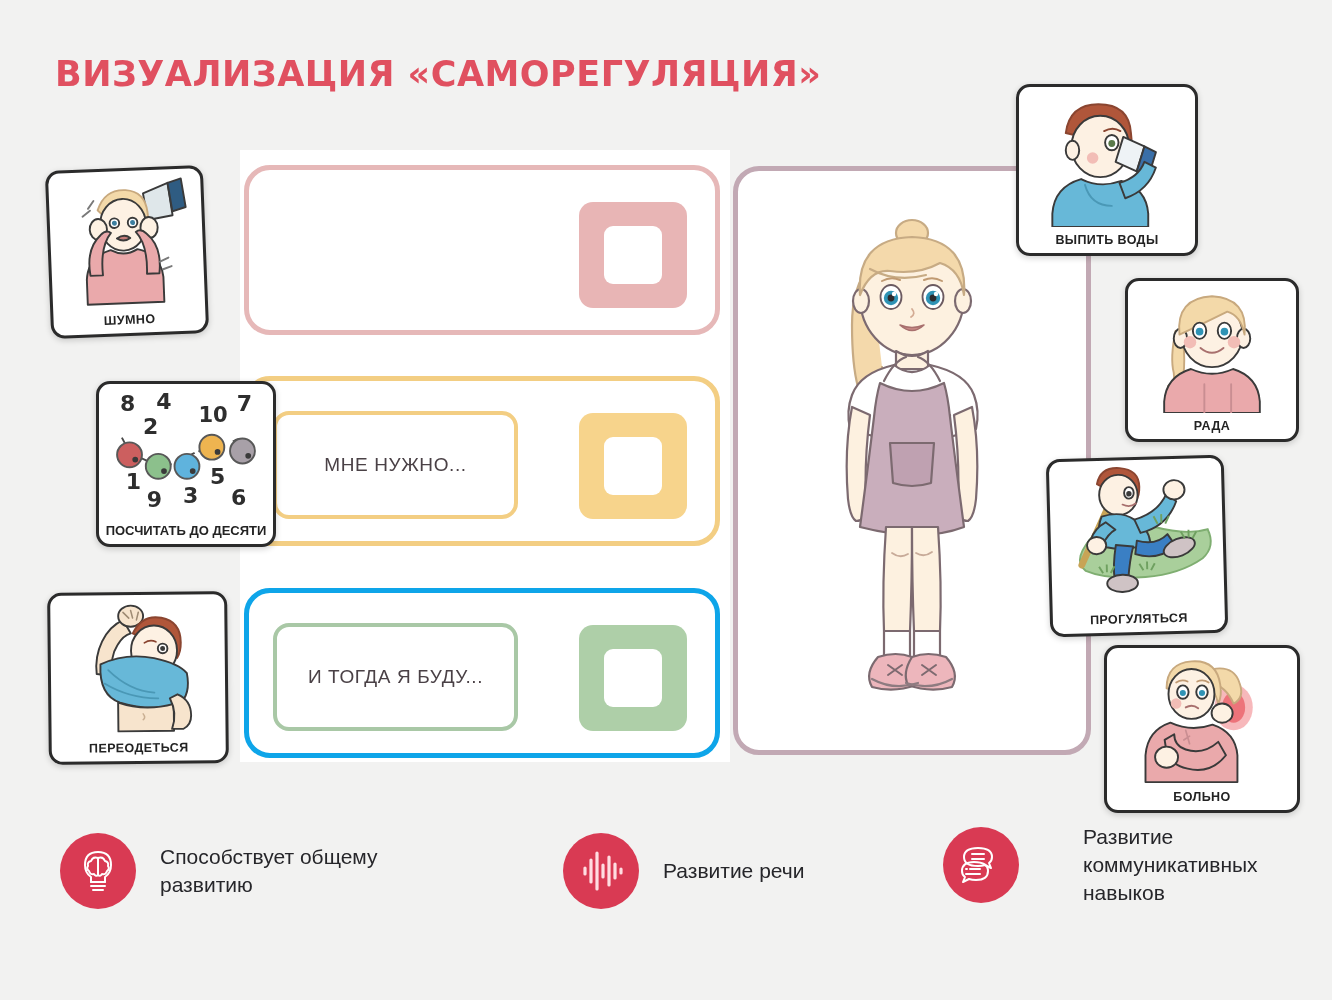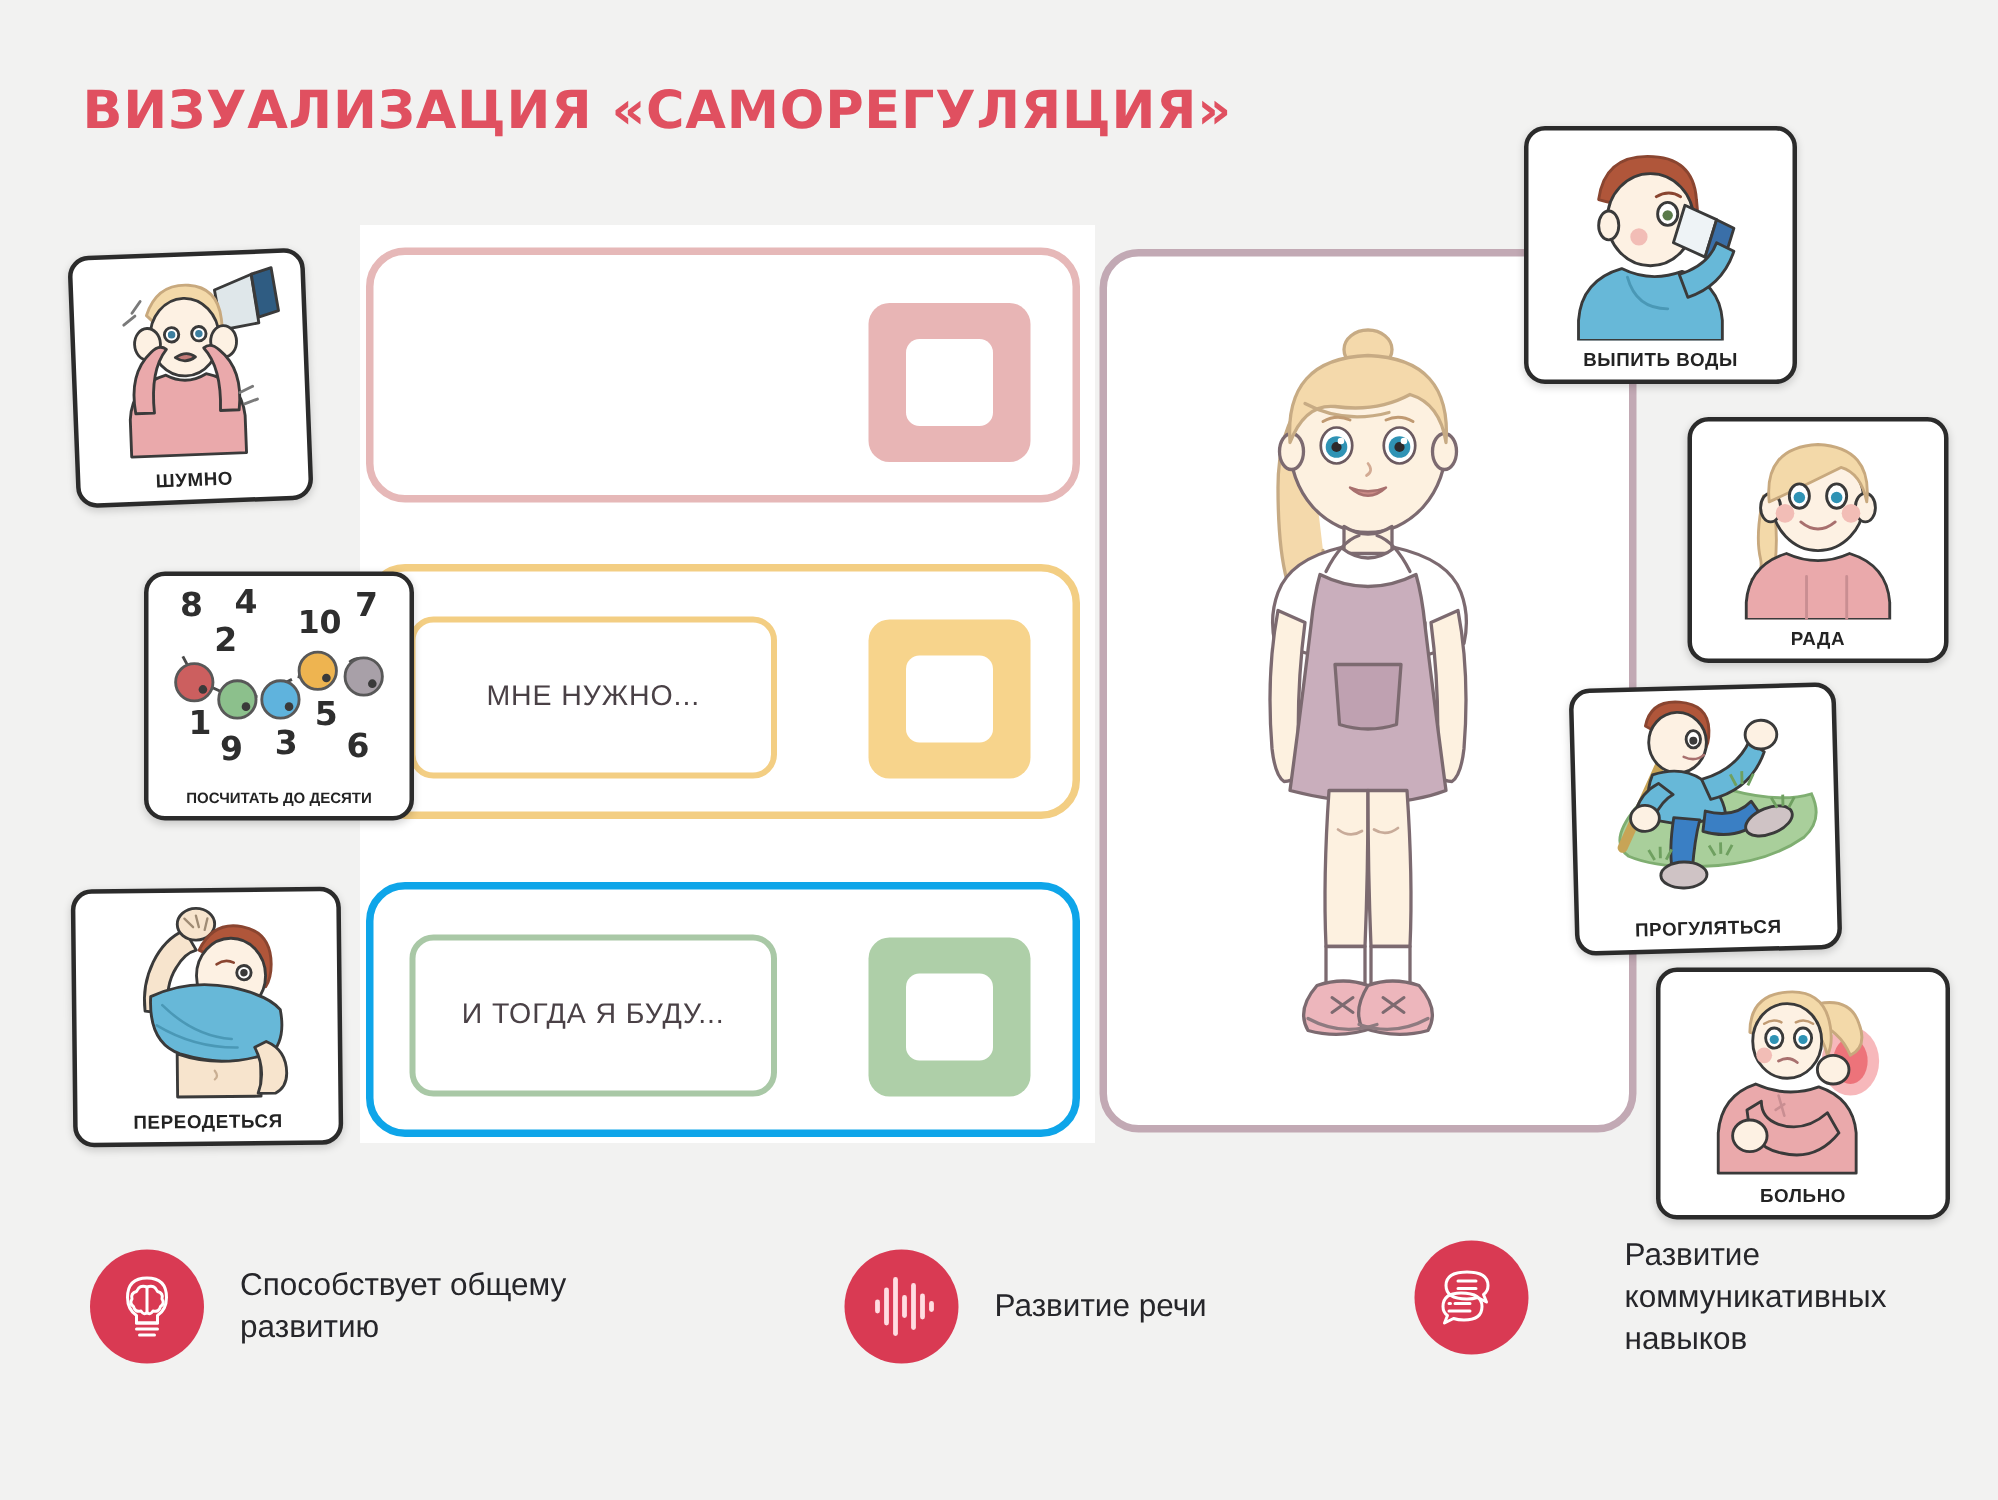--- a/index.html
+++ b/index.html
@@ -87,21 +87,21 @@
     overflow:hidden;
   }
   .card .art{position:absolute;left:0;top:0;right:0;bottom:26px;}
   .card .art svg{display:block;width:100%;height:100%;}
   .card .cap{
     position:absolute;left:0;right:0;bottom:6px;
     text-align:center;font-size:12.5px;font-weight:bold;letter-spacing:.4px;
     color:#232323;font-family:"Liberation Sans",sans-serif;
     white-space:nowrap;
   }
-  .card .cap.small{font-size:10px;letter-spacing:0;}
+  .card .cap.small{font-size:13px;letter-spacing:0;}
 
   #card-noise   {left:48px; top:168px; width:158px;height:168px;transform:rotate(-2.2deg);}
   #card-count   {left:96px; top:381px; width:180px;height:166px;}
   #card-change  {left:48px; top:592px; width:180px;height:172px;transform:rotate(-0.6deg);}
   #card-water   {left:1016px;top:84px;  width:182px;height:172px;text-decoration:underline;}
   #card-glad    {left:1104px;top:278px; width:174px;height:164px;margin-left:21px;}
   #card-walk    {left:1048px;top:457px; width:178px;height:178px;transform:rotate(-1.5deg);}
   #card-pain    {left:1104px;top:645px; width:196px;height:168px;}
 
   

